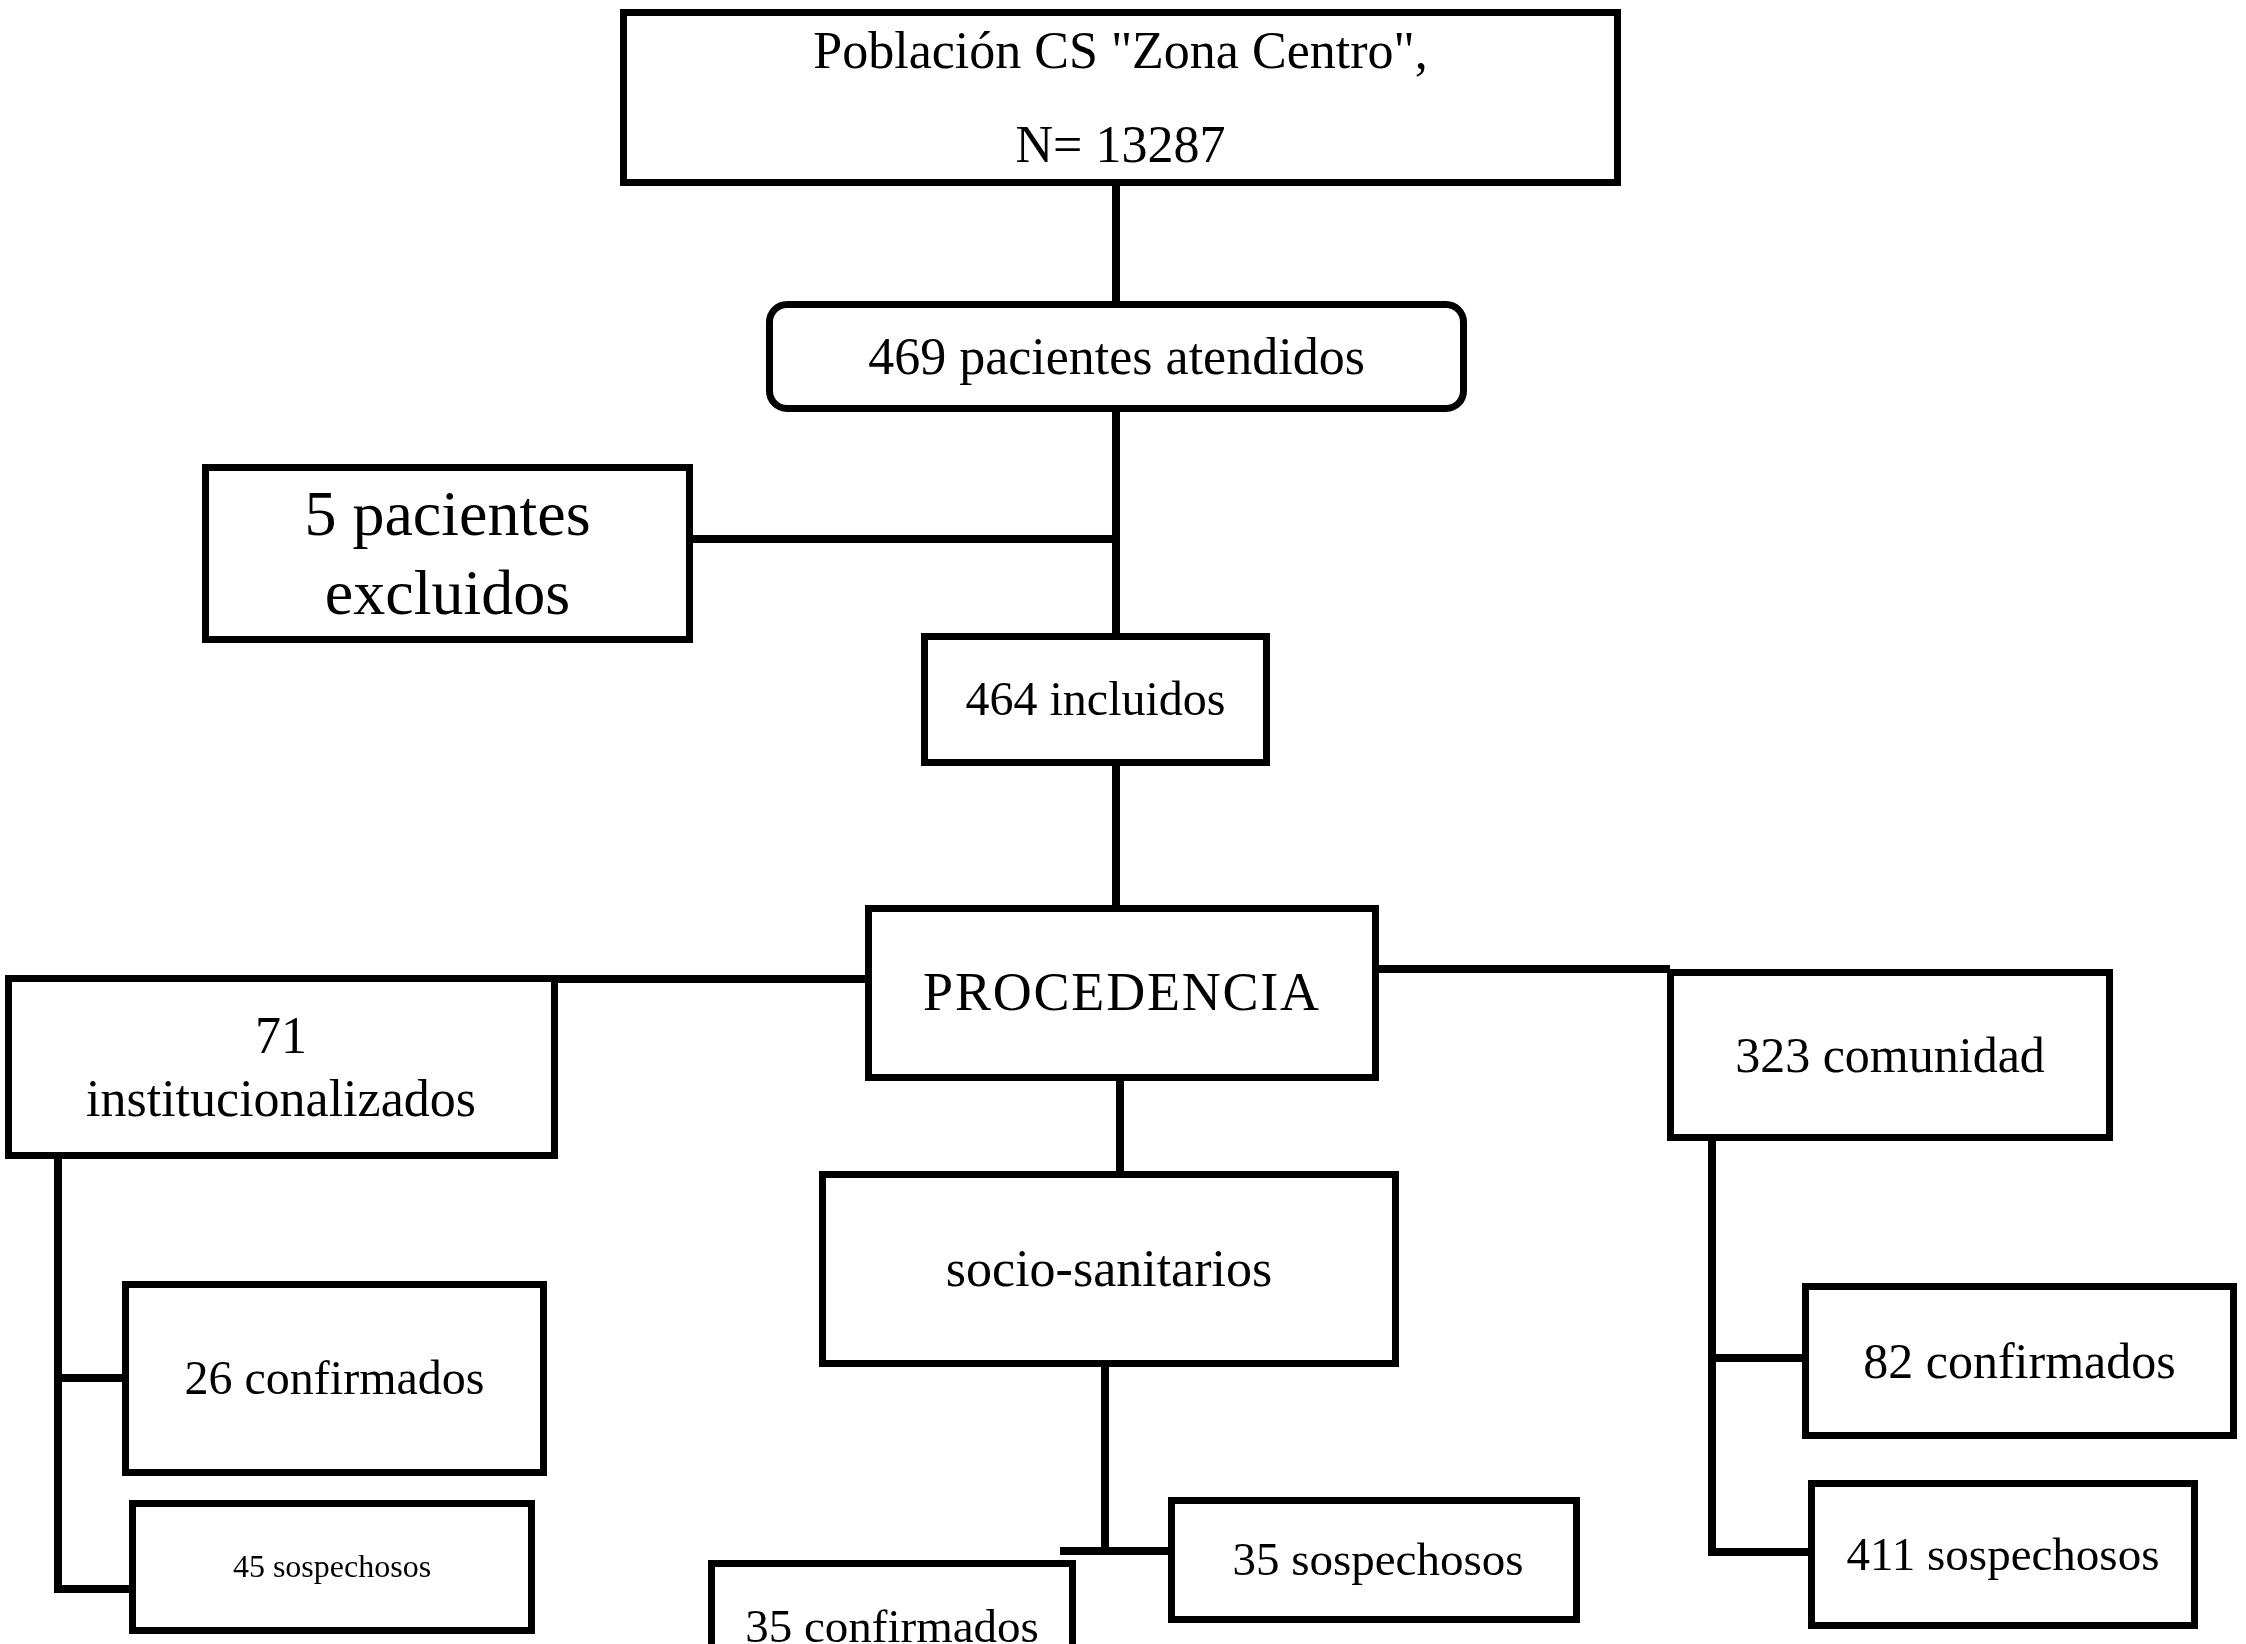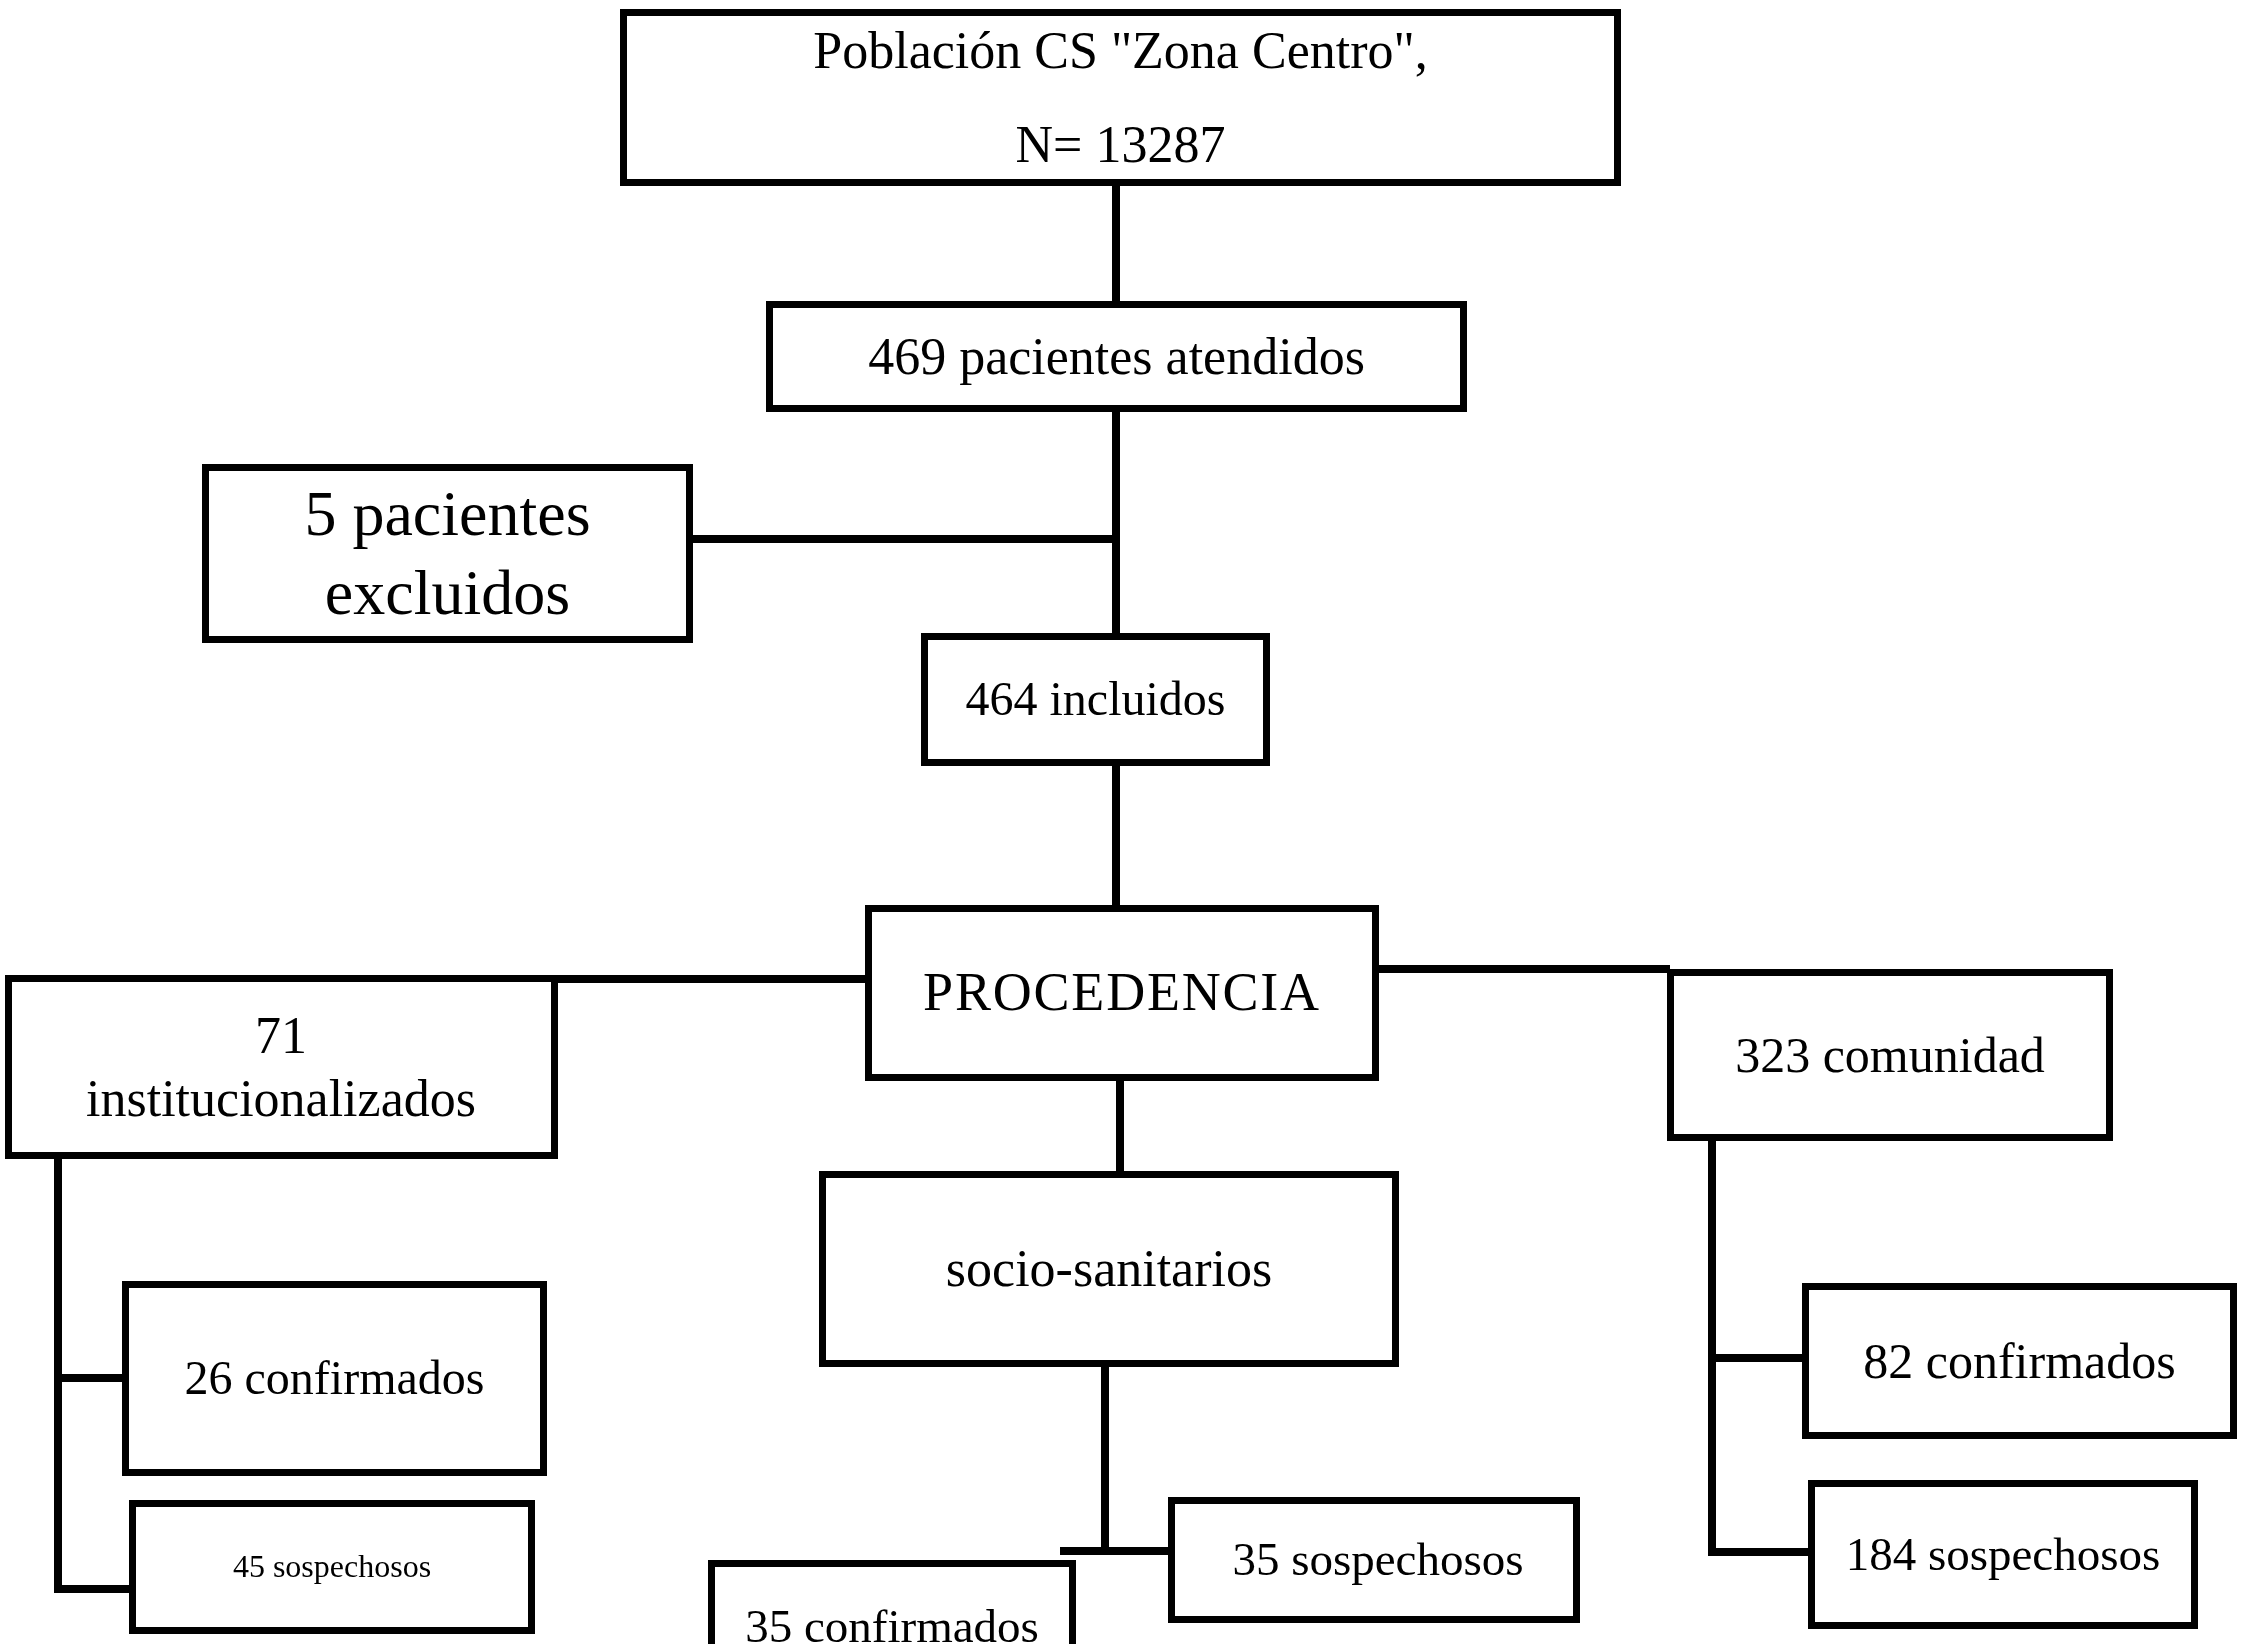--- a/index.html
+++ b/index.html
@@ -30,21 +30,21 @@
     z-index: 2;
   }
   .node .txt { display: block; white-space: nowrap; }
   .line {
     position: absolute;
     background: #000000;
     z-index: 1;
   }
   
   #n-title   { left: 620px;  top: 9px;   width: 1001px; height: 177px; font-size: 52px; gap: 30px; }
-  #n-469     { left: 766px;  top: 301px;  width: 701px;  height: 111px; font-size: 52px; }
+  #n-469     { left: 766px;  top: 301px;  width: 701px;  height: 111px; font-size: 52px; border-radius: 21px; }
   #n-excl    { left: 202px;  top: 452px;  width: 491px;  height: 179px; font-size: 64px; margin-top: 12px; }
   #n-464     { left: 921px; top: 633px;  width: 349px;  height: 133px; font-size: 48px; }
   #n-proc    { left: 865px;  top: 905px; width: 514px;  height: 176px; font-size: 54px; letter-spacing: 1.8px; }
   #n-71      { left: 4.5px;    top: 975px; width: 553px;  height: 184px; font-size: 52px; }
   #n-323     { left: 1667px; top: 969px; width: 446px;  height: 172px; font-size: 50px; }
   #n-70      { left: 819px;  top: 1171px; width: 580px;  height: 196px; font-size: 52px; line-height: 1.55; }
   #n-26      { left: 122px;  top: 1281px; width: 425px;  height: 195px; font-size: 48px; }
   #n-45      { left: 129px;  top: 1500px; width: 406px;  height: 134px; font-size: 32px; }
   #n-82      { left: 1802px; top: 1283px; width: 435px;  height: 156px; font-size: 50px; }
   #n-241     { left: 1808px; top: 1480px; width: 390px;  height: 149px; font-size: 47px; }
@@ -137,17 +137,17 @@
 
   <div class="node" id="n-35s">
     <span class="txt">35 sospechosos</span>
   </div>
 
   <div class="node" id="n-82">
     <span class="txt">82 confirmados</span>
   </div>
 
   <div class="node" id="n-241">
-    <span class="txt">184 sospechosos</span>
+    <span class="txt">411 sospechosos</span>
   </div>
 
 </div>
 
 
 </body></html>

